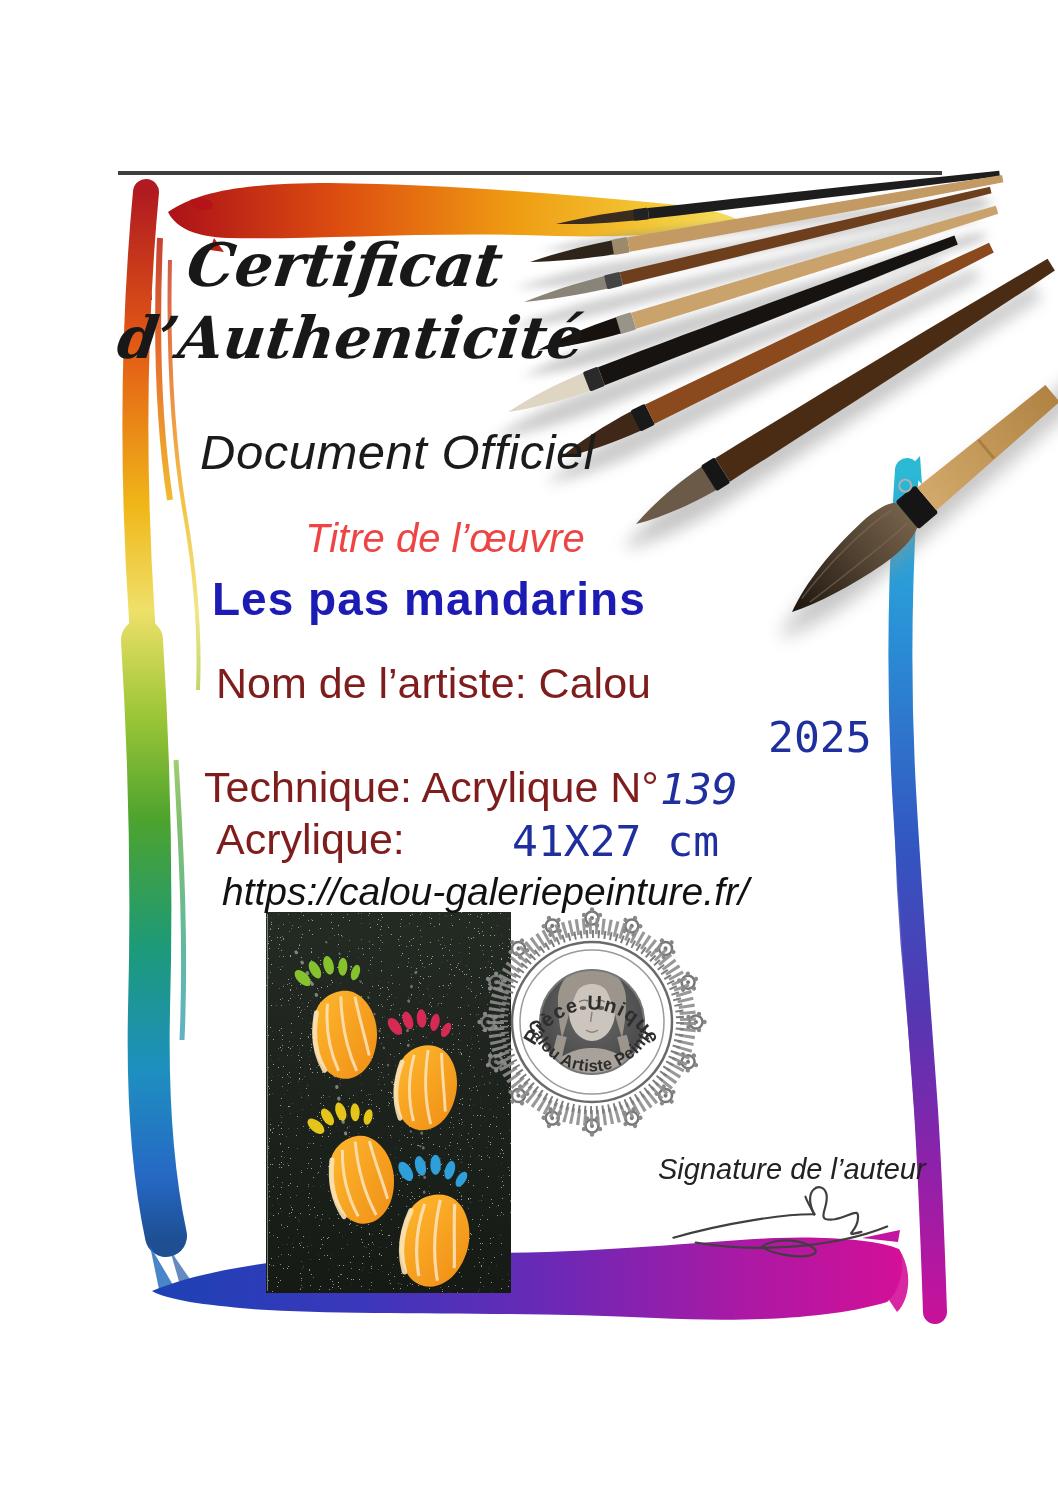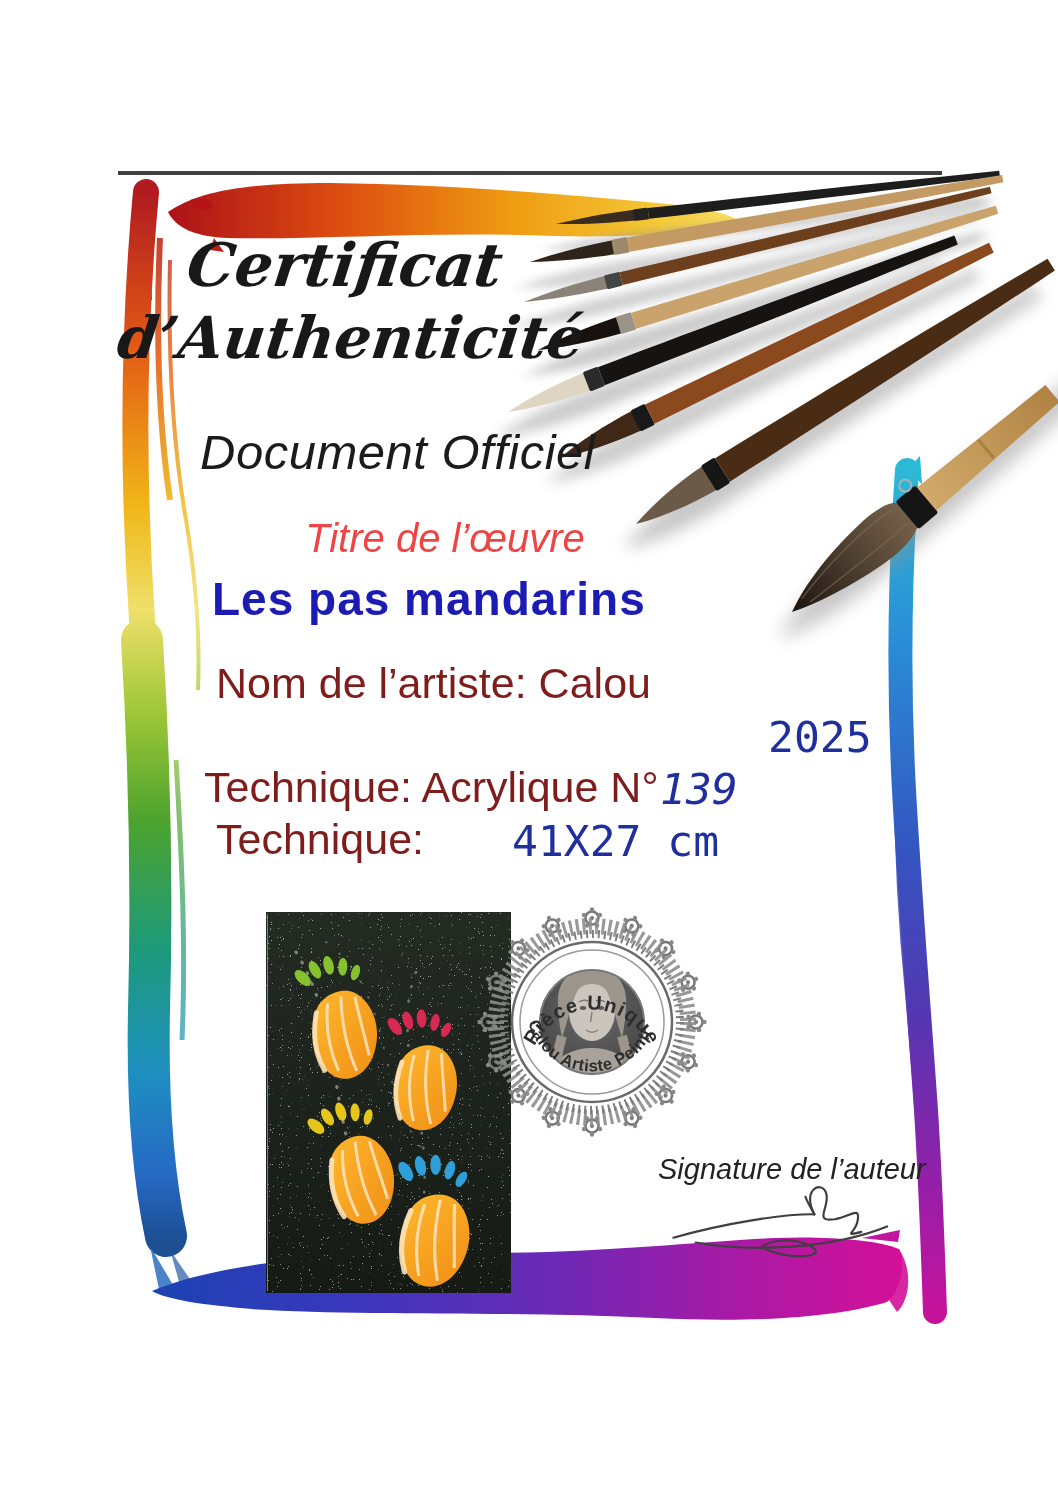--- a/index.html
+++ b/index.html
@@ -159,22 +159,23 @@
   <div class="txt script t-script1">Certificat</div>
   <div class="txt script t-script2">d’Authenticité</div>
   <div class="txt t-docoff">Document Officiel</div>
   <div class="txt t-titre">Titre de l’œuvre</div>
   <div class="txt t-titval">Les pas mandarins</div>
 
   <div class="txt info t-l1">Nom de l’artiste: Calou</div>
   <div class="txt val t-v2">2025</div>
   <div class="txt info t-l3">Technique: Acrylique N°</div>
   <div class="txt val t-v3">139</div>
-  <div class="txt info t-l4">Technique:</div>
+  <div class="txt info t-l4">Acrylique:</div>
   <div class="txt val t-v4">41X27 cm</div>
+  <div class="txt t-url">https://calou-galeriepeinture.fr/</div>
 
   <svg class="painting" width="245" height="381" viewBox="0 0 245 381">
     <defs>
       <linearGradient id="pbg" x1="0" y1="0" x2="0" y2="1">
         <stop offset="0" stop-color="#242b23"></stop>
           <stop offset="1" stop-color="#151a15"></stop>
       </linearGradient>
       <linearGradient id="seg" x1="0" y1="0" x2="1" y2="1">
         <stop offset="0" stop-color="#ffb92f"></stop>
           <stop offset="1" stop-color="#ef8d14"></stop>

